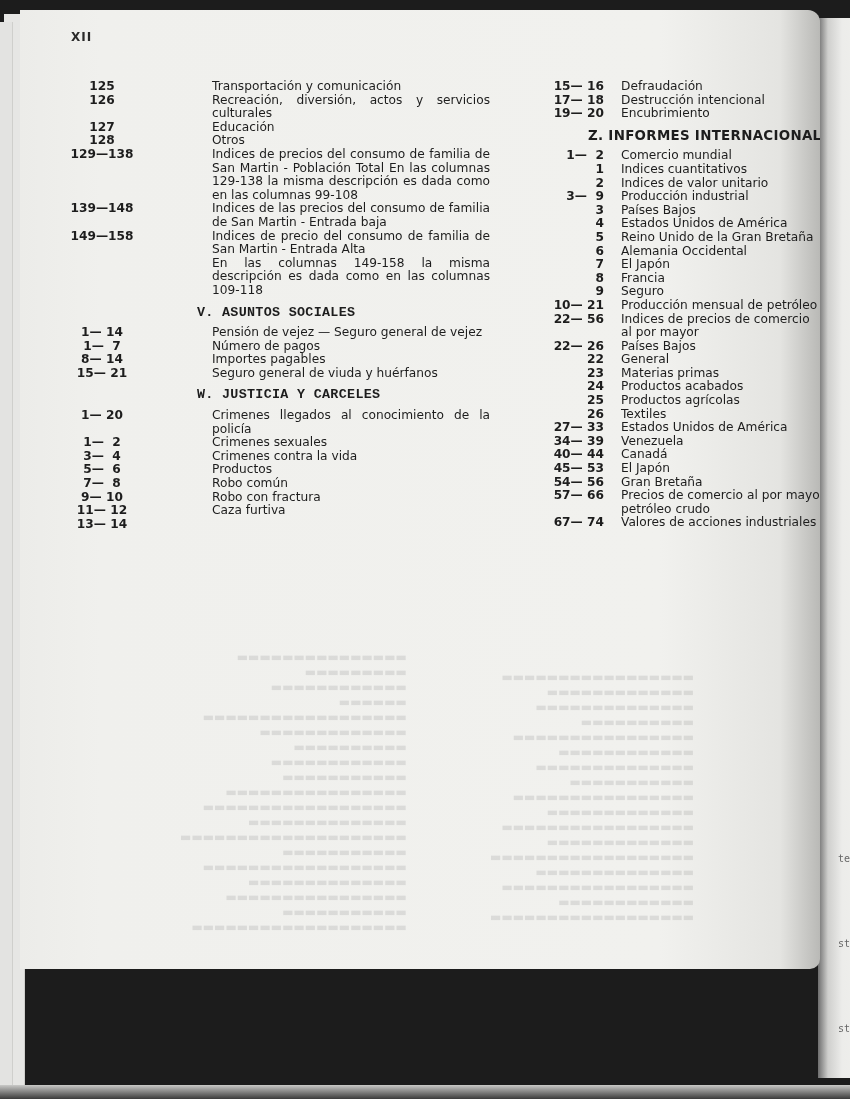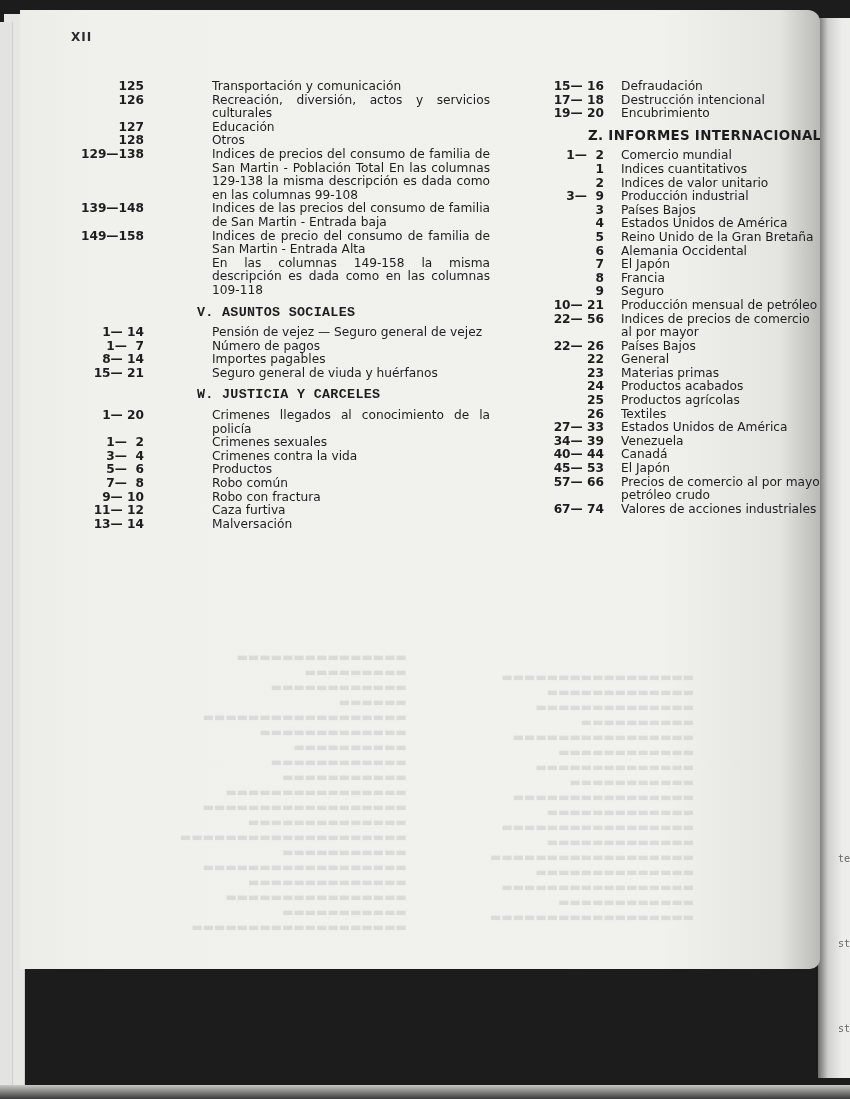--- a/index.html
+++ b/index.html
@@ -86,21 +86,21 @@
     .row {
       display: flex;
       align-items: flex-start;
     }
     .row .num {
       flex: 0 0 auto;
       text-align: right;
       font-weight: bold;
       white-space: pre;
     }
-    .col-left .row .num { width: 84px; }
+    .col-left .row .num { width: 84px; text-align: center; }
     .col-right .row .num { width: 84px; }
     .row .desc {
       flex: 1 1 auto;
       text-align: justify;
     }
     .col-left .row .desc { margin-left: 68px; }
     .col-right .row .desc { margin-left: 17px; white-space: nowrap; overflow: visible; }
     .section-title {
       font-weight: bold;
       font-size: 13.4px;
@@ -240,21 +240,20 @@
     <div class="row">
       <span class="num">9— 10</span>
       <span class="desc">Robo con fractura</span>
     </div>
     <div class="row">
       <span class="num">11— 12</span>
       <span class="desc">Caza furtiva</span>
     </div>
     <div class="row">
       <span class="num">13— 14</span>
-      <span class="desc">Malversación</span>
     </div>
   </div>
 
   <div class="col col-right">
     <div class="row">
       <span class="num">15— 16</span>
       <span class="desc">Defraudación</span>
     </div>
     <div class="row">
       <span class="num">17— 18</span>
@@ -356,20 +355,24 @@
       </div>
     <div class="row">
         <span class="num">40— 44</span>
         <span class="desc">Canadá</span>
       </div>
     <div class="row">
         <span class="num">45— 53</span>
         <span class="desc">El Japón</span>
       </div>
     <div class="row">
+        <span class="num">54— 56</span>
+        <span class="desc">Gran Bretaña</span>
+      </div>
+    <div class="row">
         <span class="num">57— 66</span>
         <span class="desc">Precios de comercio al por mayor</span>
       </div>
     <div class="row">
         <span class="num"></span>
         <span class="desc">petróleo crudo</span>
       </div>
     <div class="row">
         <span class="num">67— 74</span>
         <span class="desc">Valores de acciones industriales</span>

